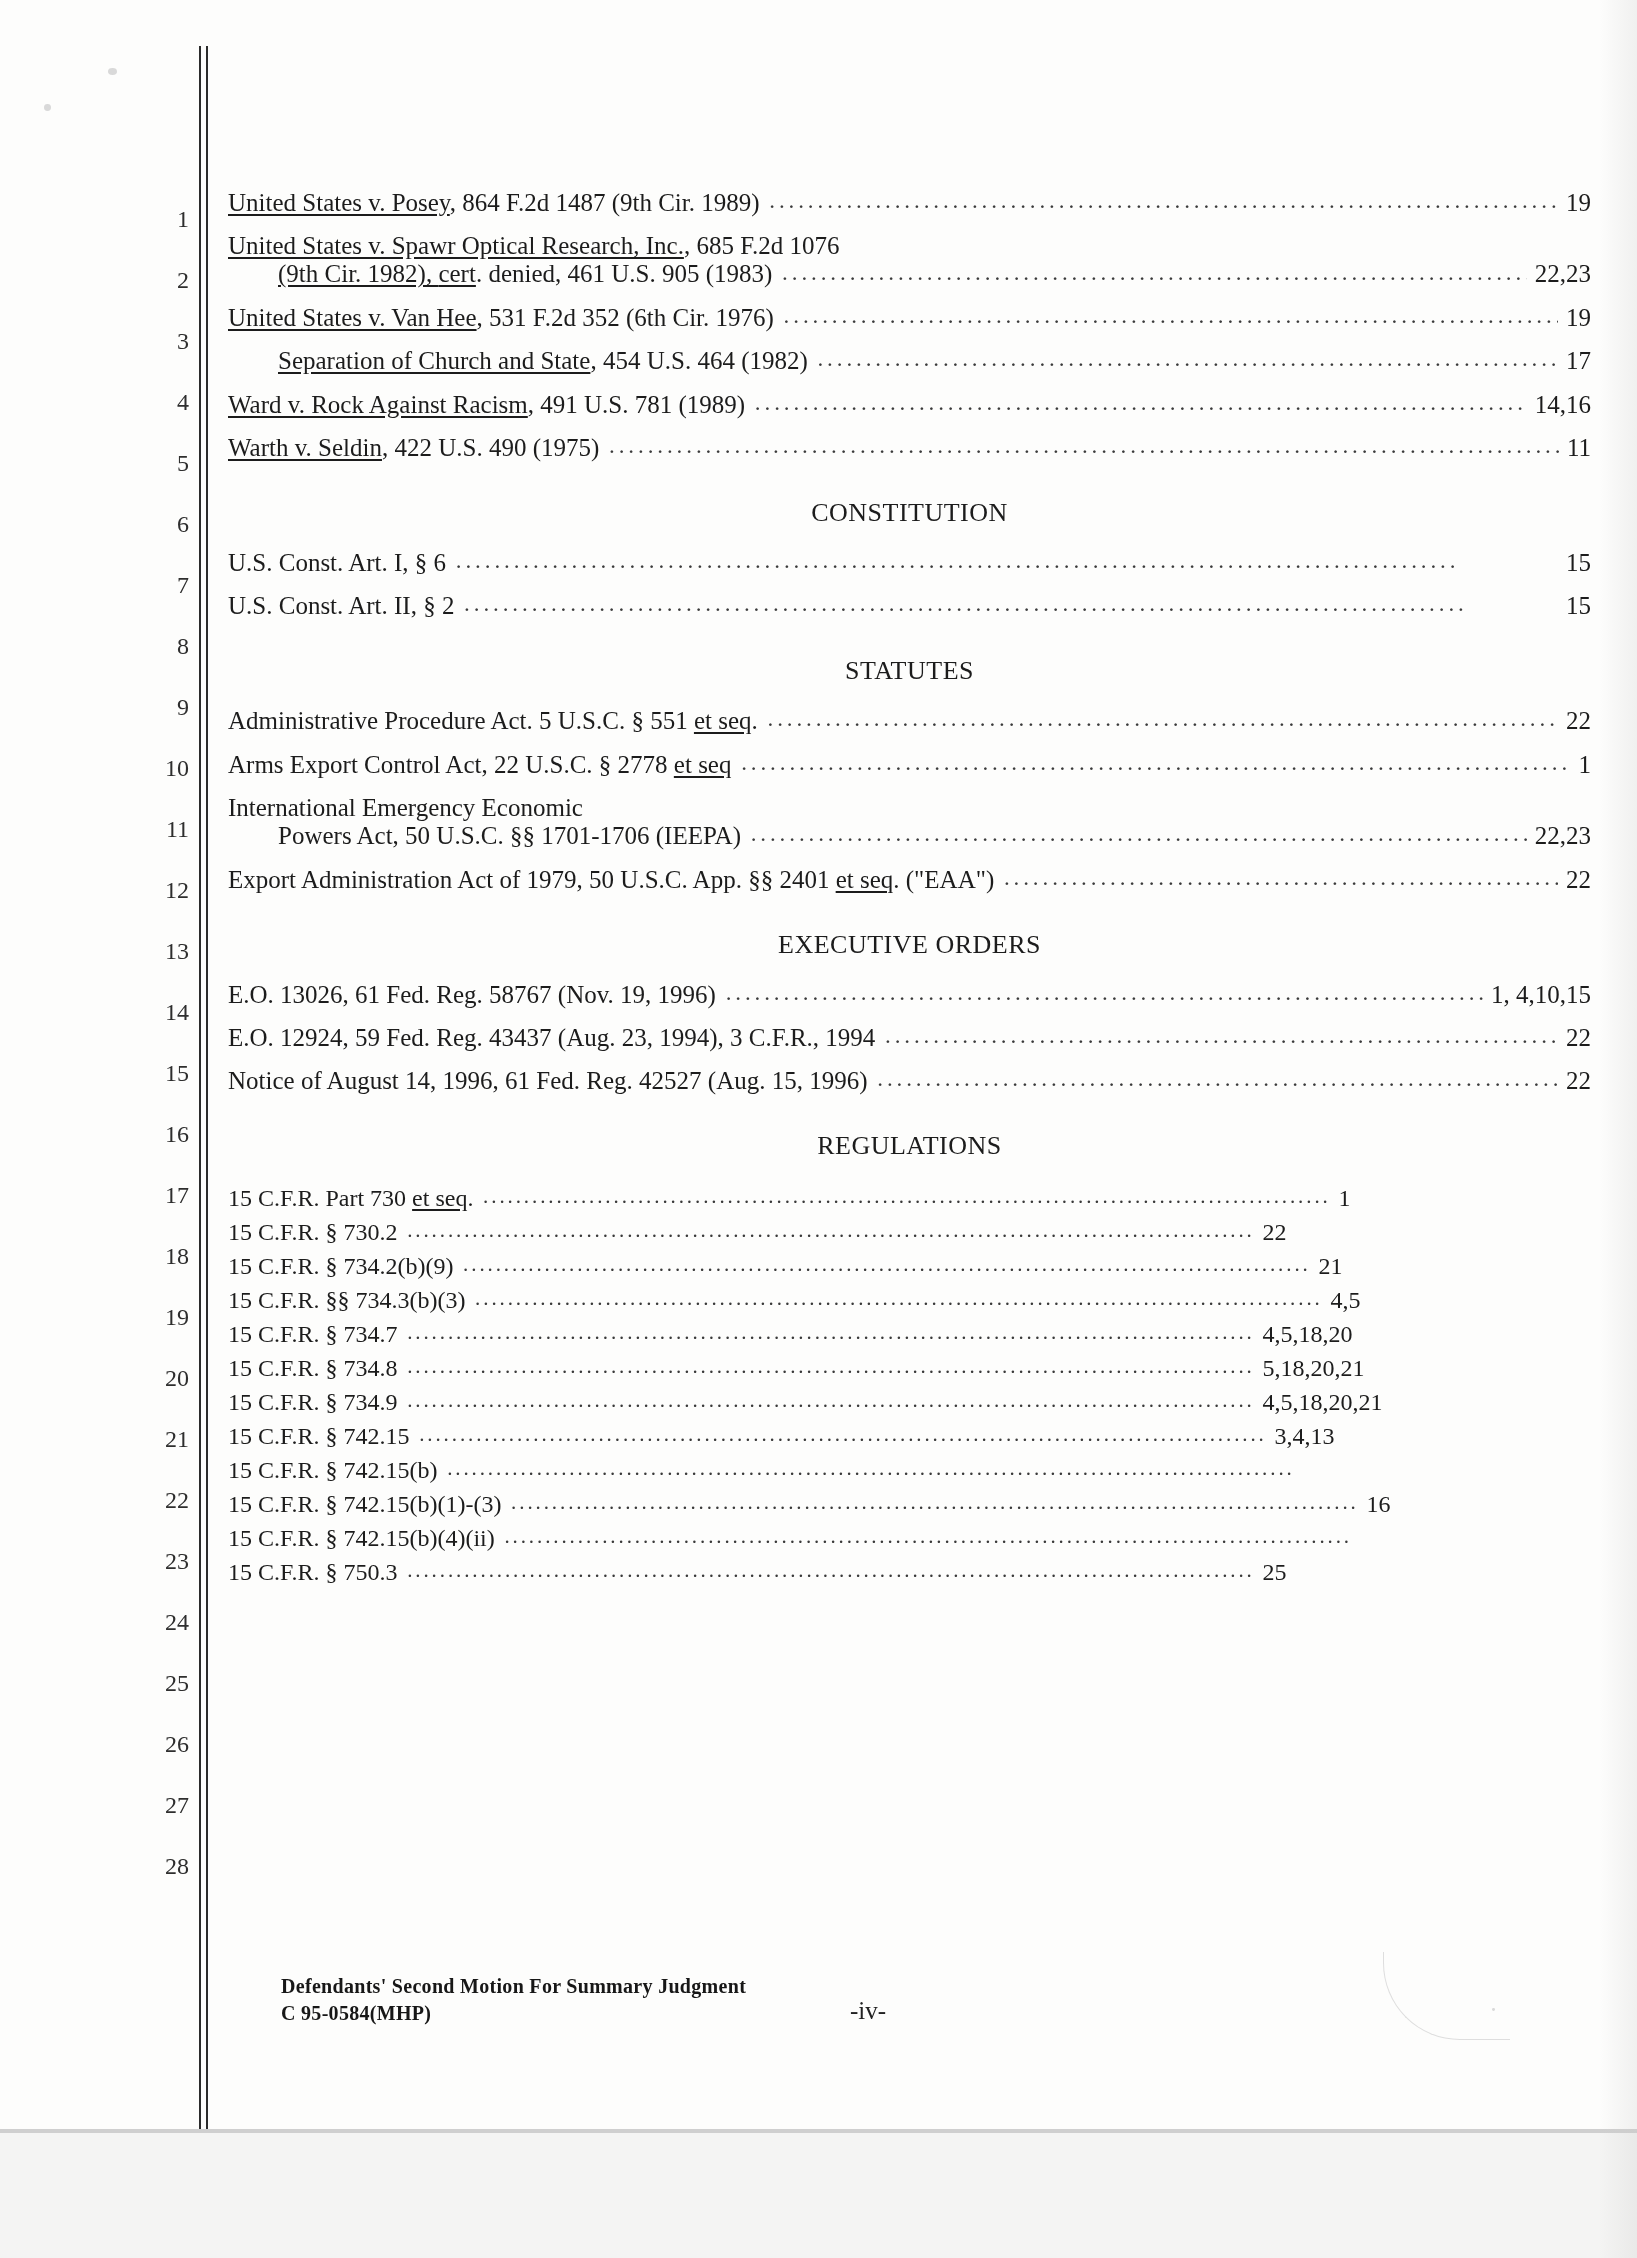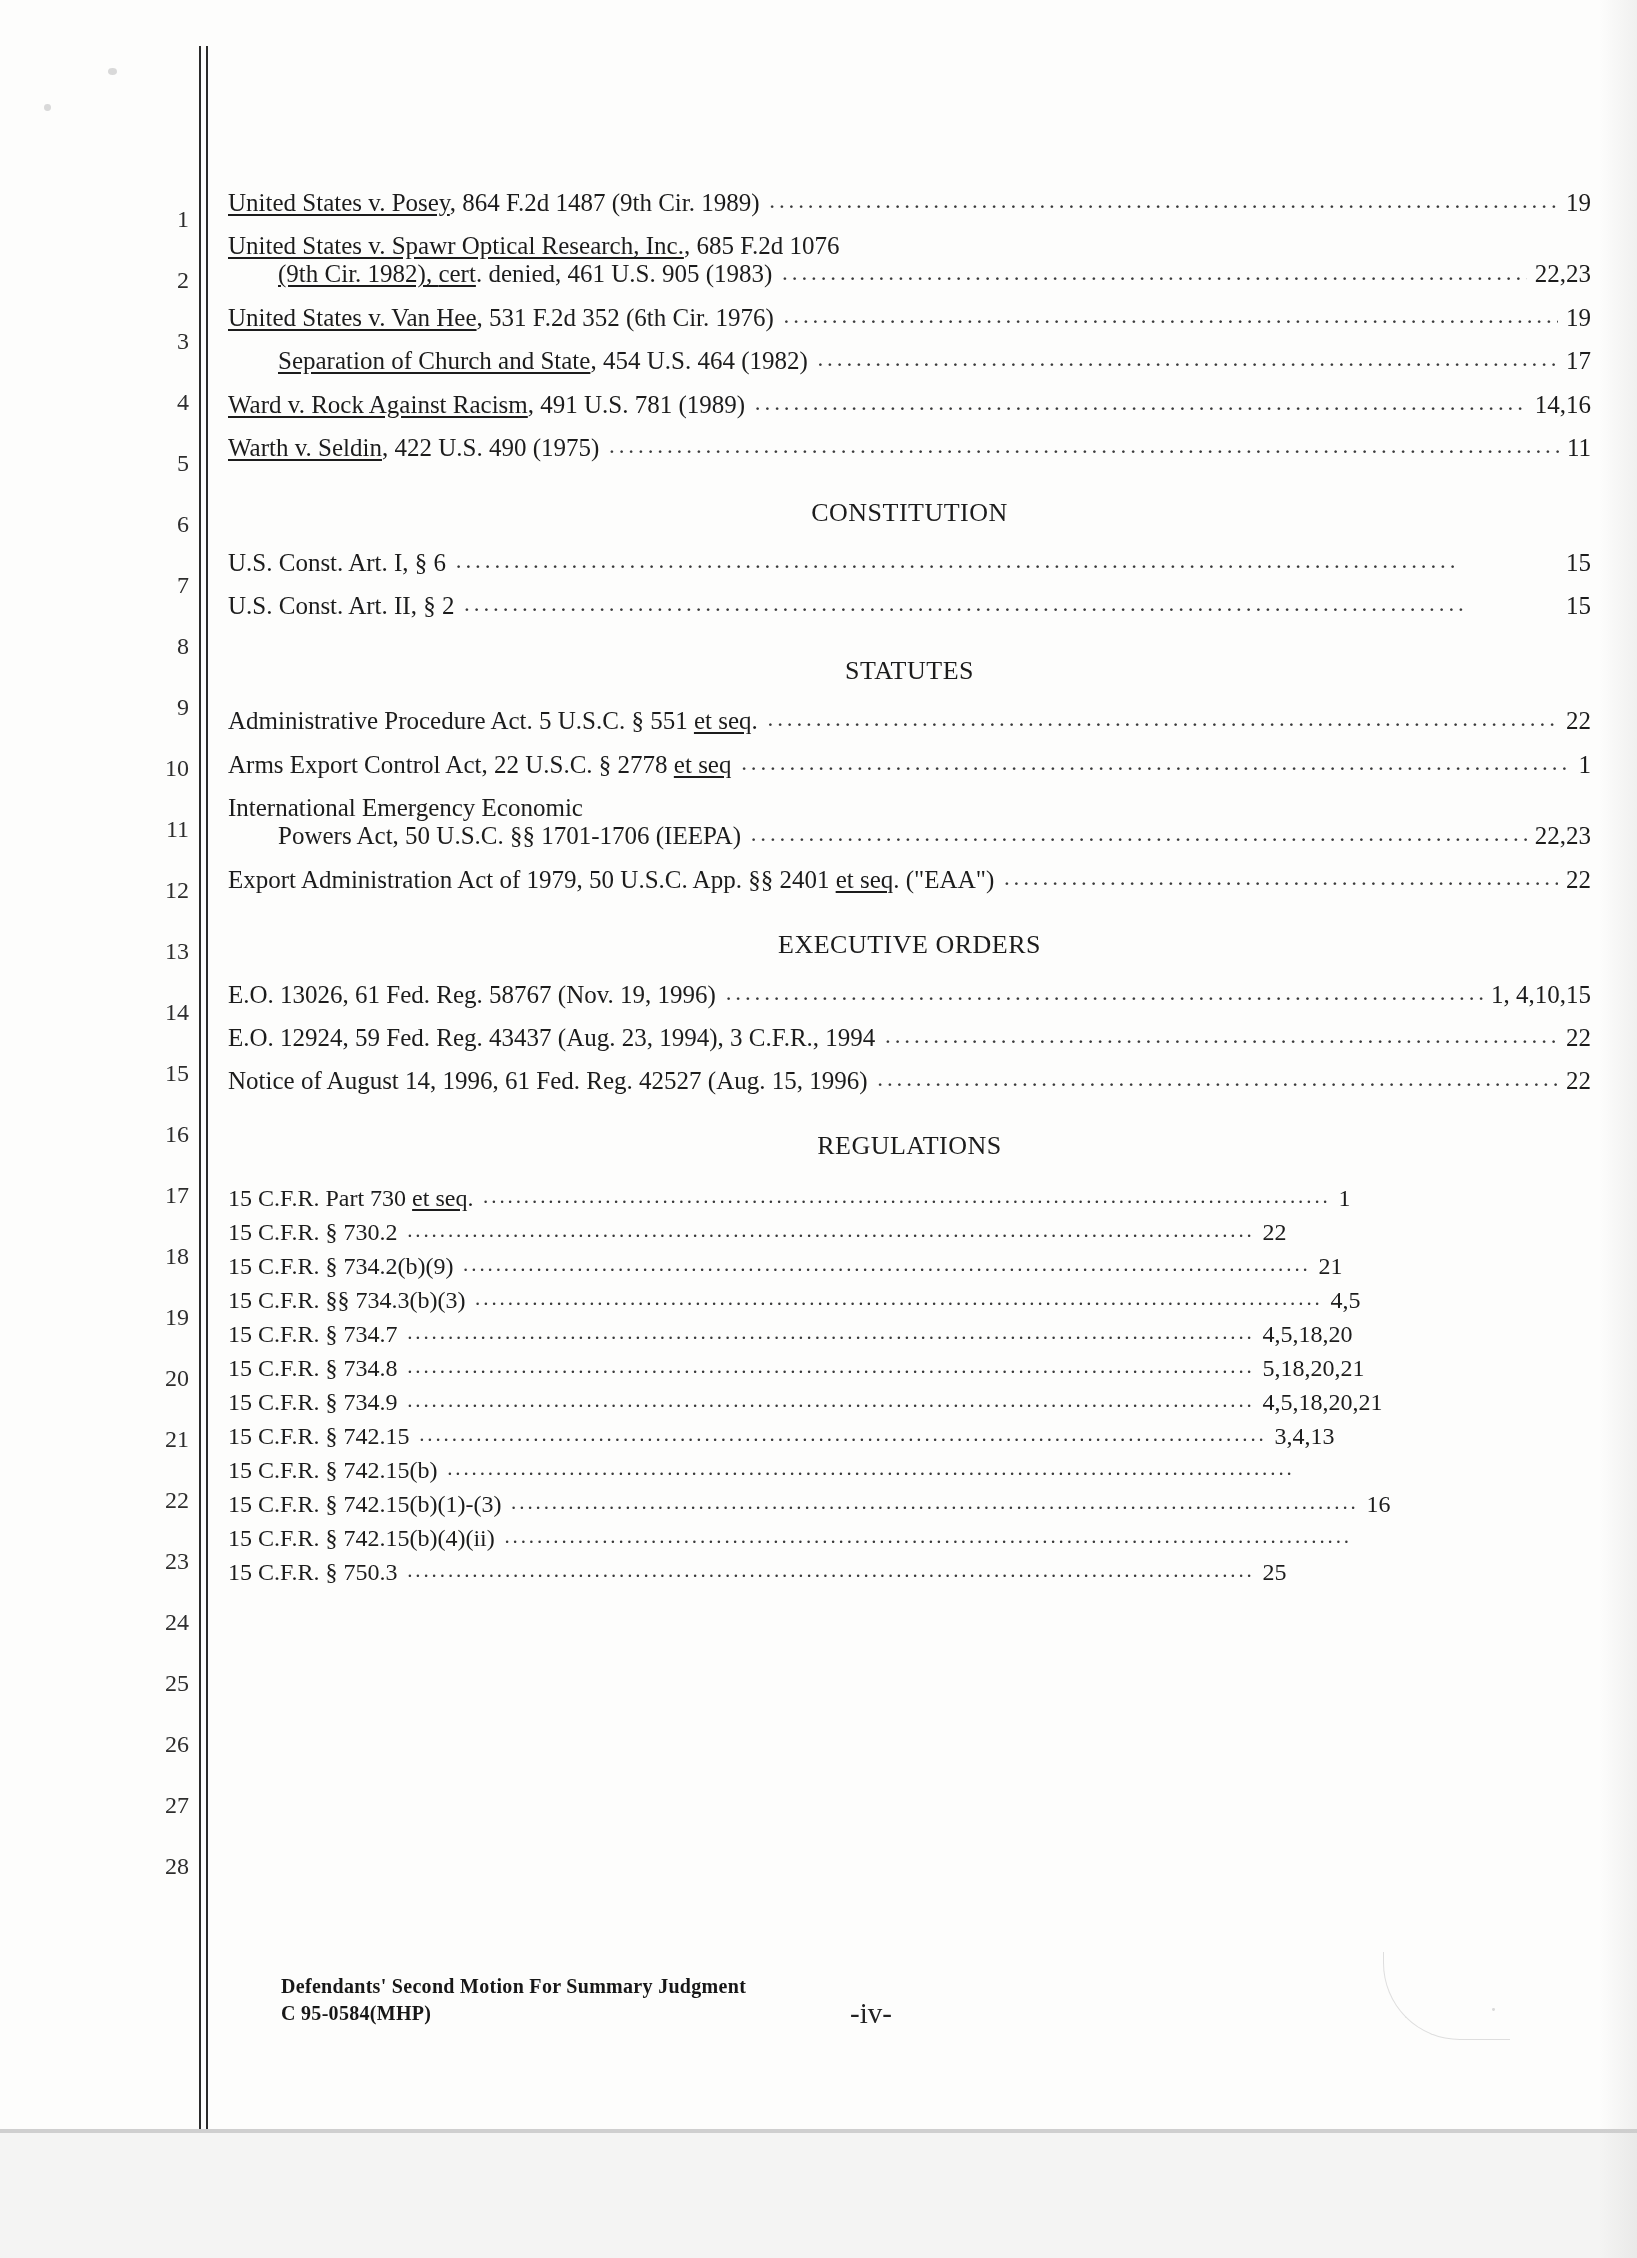--- a/index.html
+++ b/index.html
@@ -143,21 +143,21 @@
     font-size: 20px;
     font-weight: bold;
     letter-spacing: 0.3px;
     line-height: 27px;
     color: #171717;
   }
   #pagenum {
     position: absolute;
     left: 850px;
     top: 1997px;
-    font-size: 29px;
+    font-size: 25px;
     color: #222;
   }
 
   
   .speckle {
     position: absolute;
     background: #d9d9d9;
     border-radius: 50%;
   }
   #sp1 { left: 108px; top: 68px; width: 8.7px; height: 6.8px; }

